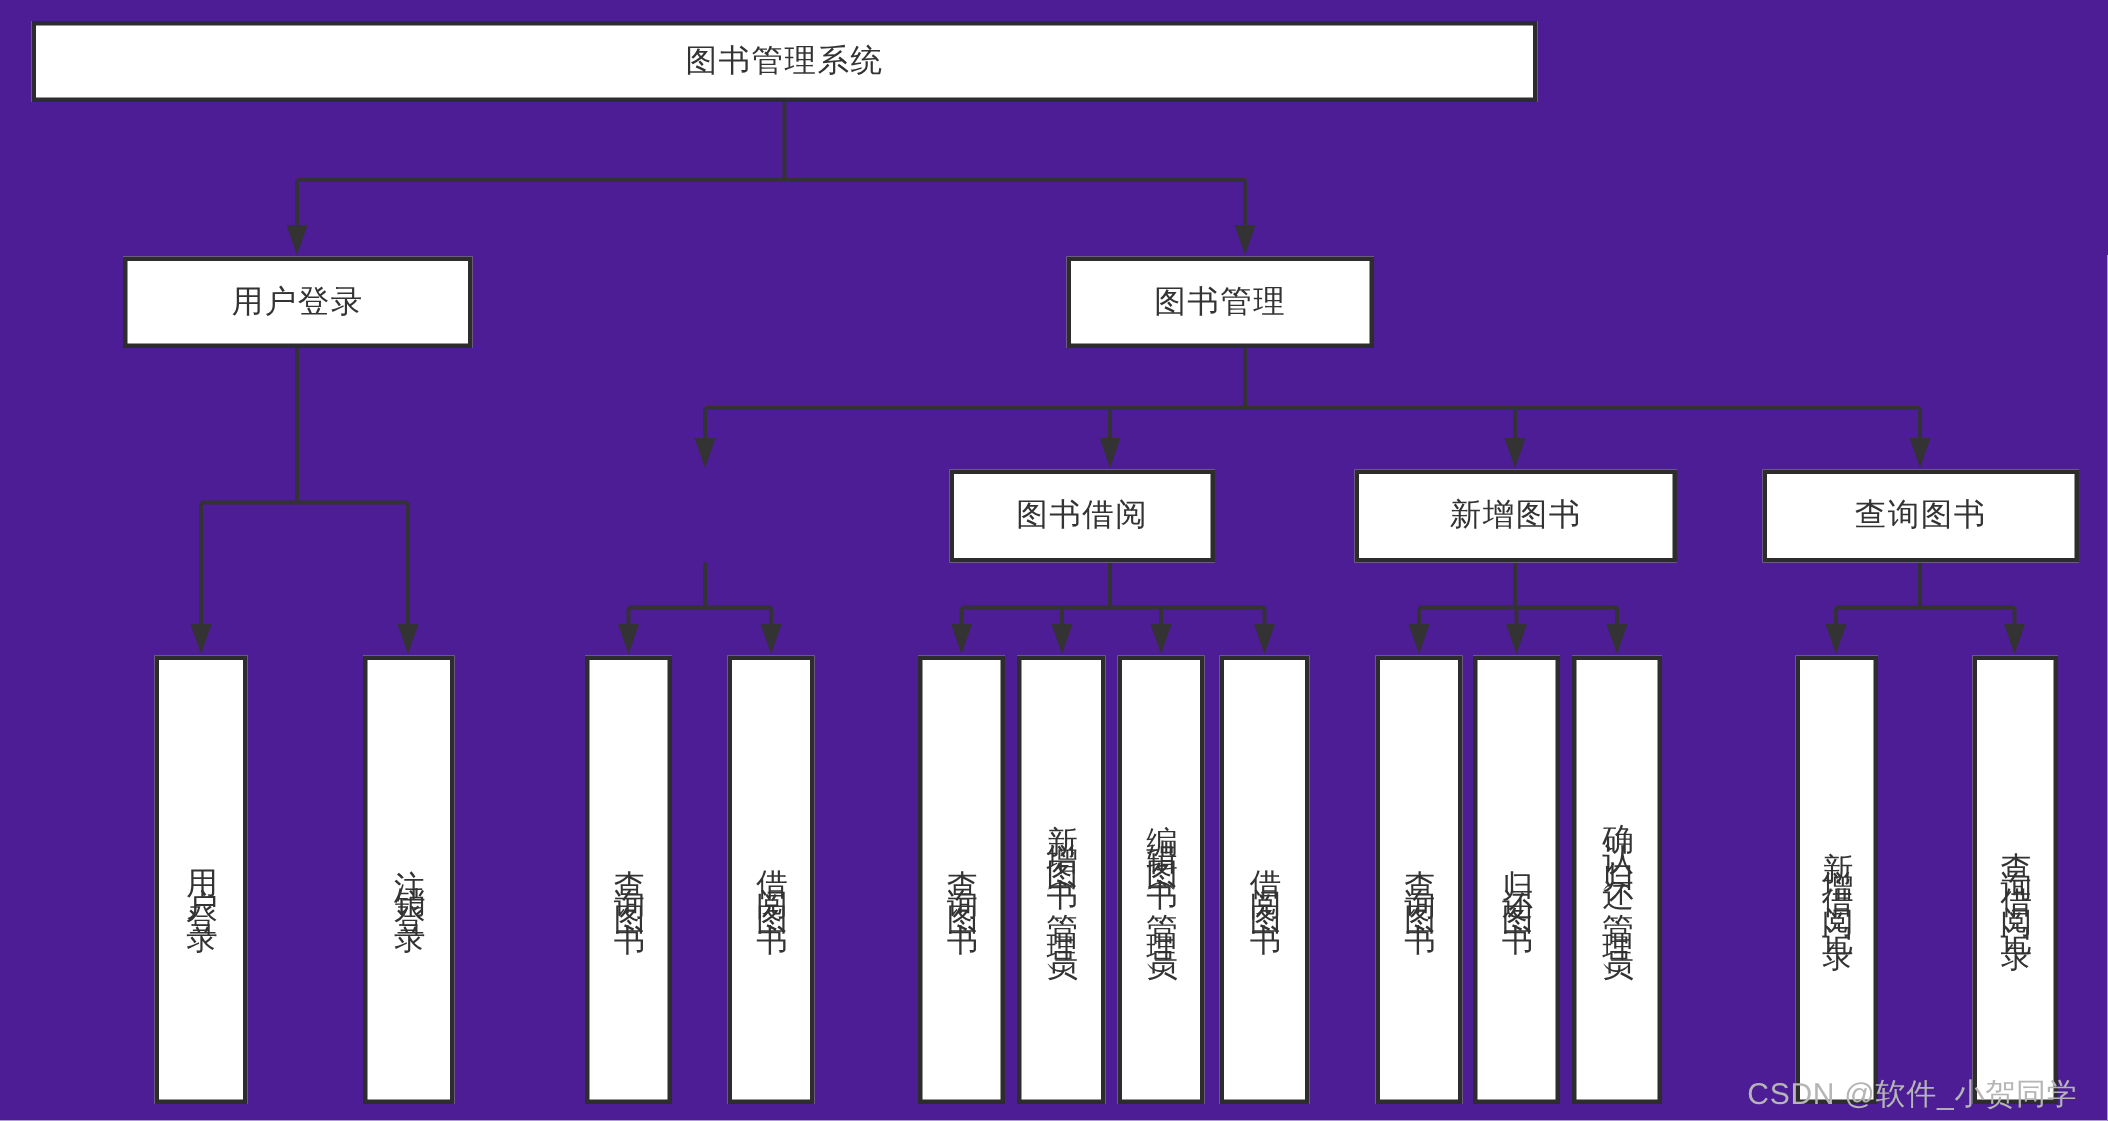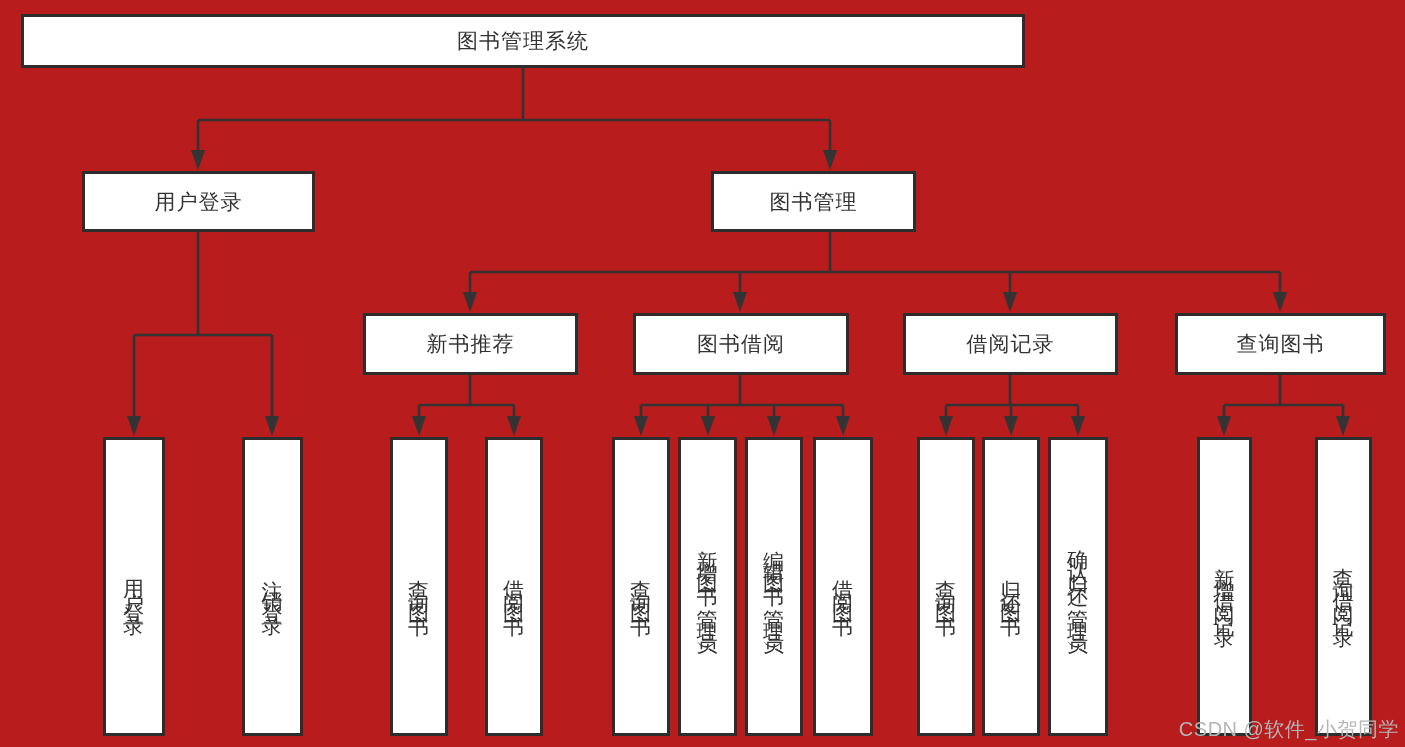--- a/index.html
+++ b/index.html
@@ -7,21 +7,21 @@
     --box-border:#2d2d2d;
     --text:#333333;
     --watermark:#b5b5b5;
   }
   *{margin:0;padding:0;box-sizing:border-box;}
   html,body{background:#ffffff;}
   body{font-family:"Liberation Sans","DejaVu Sans",sans-serif;}
   .canvas{
     position:relative;
     width:1405px;height:747px;
-    background:#b91c1c;
+    background:#4c1d95;
     overflow:hidden;
   }
   #connectors{
     position:absolute;left:0;top:0;width:1405px;height:747px;
     pointer-events:none;
   }
   #connectors path{stroke:var(--line);stroke-width:2.6;fill:none;}
   #connectors polygon{fill:var(--line);stroke:none;}
   .node{
     position:absolute;
@@ -37,21 +37,21 @@
   .node.v{
     writing-mode:vertical-rl;
     text-orientation:mixed;
     letter-spacing:12px;
     font-size:21px;
     justify-content:center;
     align-items:center;
   }
   .watermark{
     position:absolute;
-    right:6px;bottom:4px;
+    right:20px;bottom:4px;
     color:var(--watermark);
     font-size:20px;
     letter-spacing:0.5px;
     white-space:nowrap;
   }
 </style>
 </head>
 <body>
 
 <div class="canvas">
@@ -130,23 +130,22 @@
       <path d="M1343,405 V417"></path>
         <polygon points="1336,416 1350,416 1343,436"></polygon>
     </g>
   </svg>
 
   <div class="node" style="left:21px;top:14px;width:1004px;height:54px;">图书管理系统</div>
 
   <div class="node" style="left:82px;top:171px;width:233px;height:61px;">用户登录</div>
   <div class="node" style="left:711px;top:171px;width:205px;height:61px;">图书管理</div>
 
-  <div class="node" style="left:363px;top:313px;width:215px;height:62px;">新书推荐</div>
-  <div class="node" style="left:633px;top:313px;width:216px;height:62px;">图书借阅</div>
-  <div class="node" style="left:903px;top:313px;width:215px;height:62px;">借阅记录</div>
+  <div class="node" style="left:633px;top:313px;width:177px;height:62px;">图书借阅</div>
+  <div class="node" style="left:903px;top:313px;width:215px;height:62px;">新增图书</div>
   <div class="node" style="left:1175px;top:313px;width:211px;height:62px;">查询图书</div>
 
   <div class="node v" style="left:103px;top:437px;width:62px;height:299px;">用户登录</div>
   <div class="node v" style="left:242px;top:437px;width:61px;height:299px;">注销登录</div>
 
   <div class="node v" style="left:390px;top:437px;width:58px;height:299px;">查询图书</div>
   <div class="node v" style="left:485px;top:437px;width:58px;height:299px;">借阅图书</div>
 
   <div class="node v" style="left:612px;top:437px;width:58px;height:299px;">查询图书</div>
   <div class="node v" style="left:678px;top:437px;width:59px;height:299px;">新增图书（管理员）</div>

